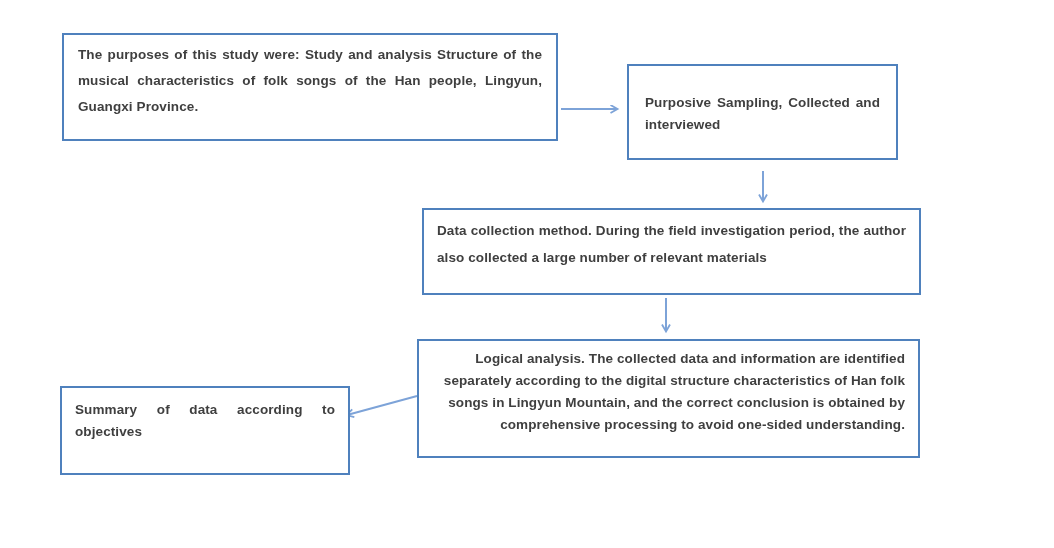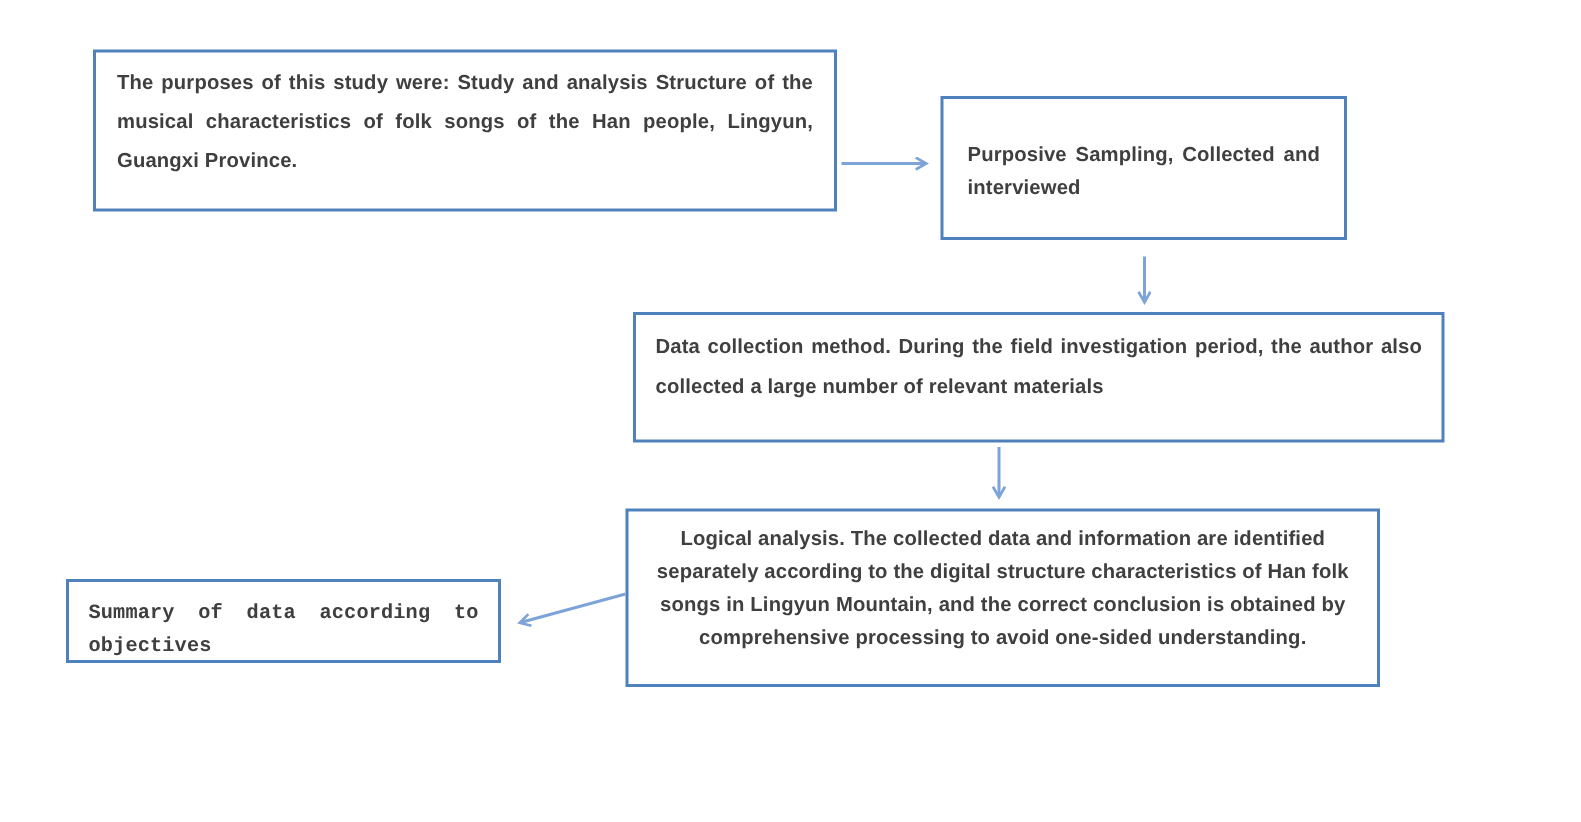--- a/index.html
+++ b/index.html
@@ -29,31 +29,31 @@
   .justify{text-align:justify;}
   #box-objectives{
     left:62px; top:33px; width:496px; height:108px;
     padding:7px 14px; line-height:26px;
   }
   #box-sampling{
     left:627px; top:64px; width:271px; height:96px;
     padding:26px 16px 0 16px; line-height:22px;
   }
   #box-data-collection{
-    left:422px; top:208px; width:541px; height:87px;
+    left:422px; top:208px; width:499px; height:87px;
     padding:7px 13px; line-height:27px;
   }
   #box-logical-analysis{
     left:417px; top:339px; width:503px; height:119px;
     padding:7px 13px; line-height:22px;
-    text-align:center;
+    text-align:right;
   }
   #box-summary{
-    left:44px; top:386px; width:290px; height:56px;
-    padding:11px 13px; line-height:22px;font-family:Liberation Mono, monospace;
+    left:60px; top:386px; width:290px; height:89px;
+    padding:11px 13px; line-height:22px;
   }
   #arrow-layer{
     position:absolute;
     left:0; top:0;
     width:1054px; height:548px;
     pointer-events:none;
   }
 </style>
 </head>
 <body>

